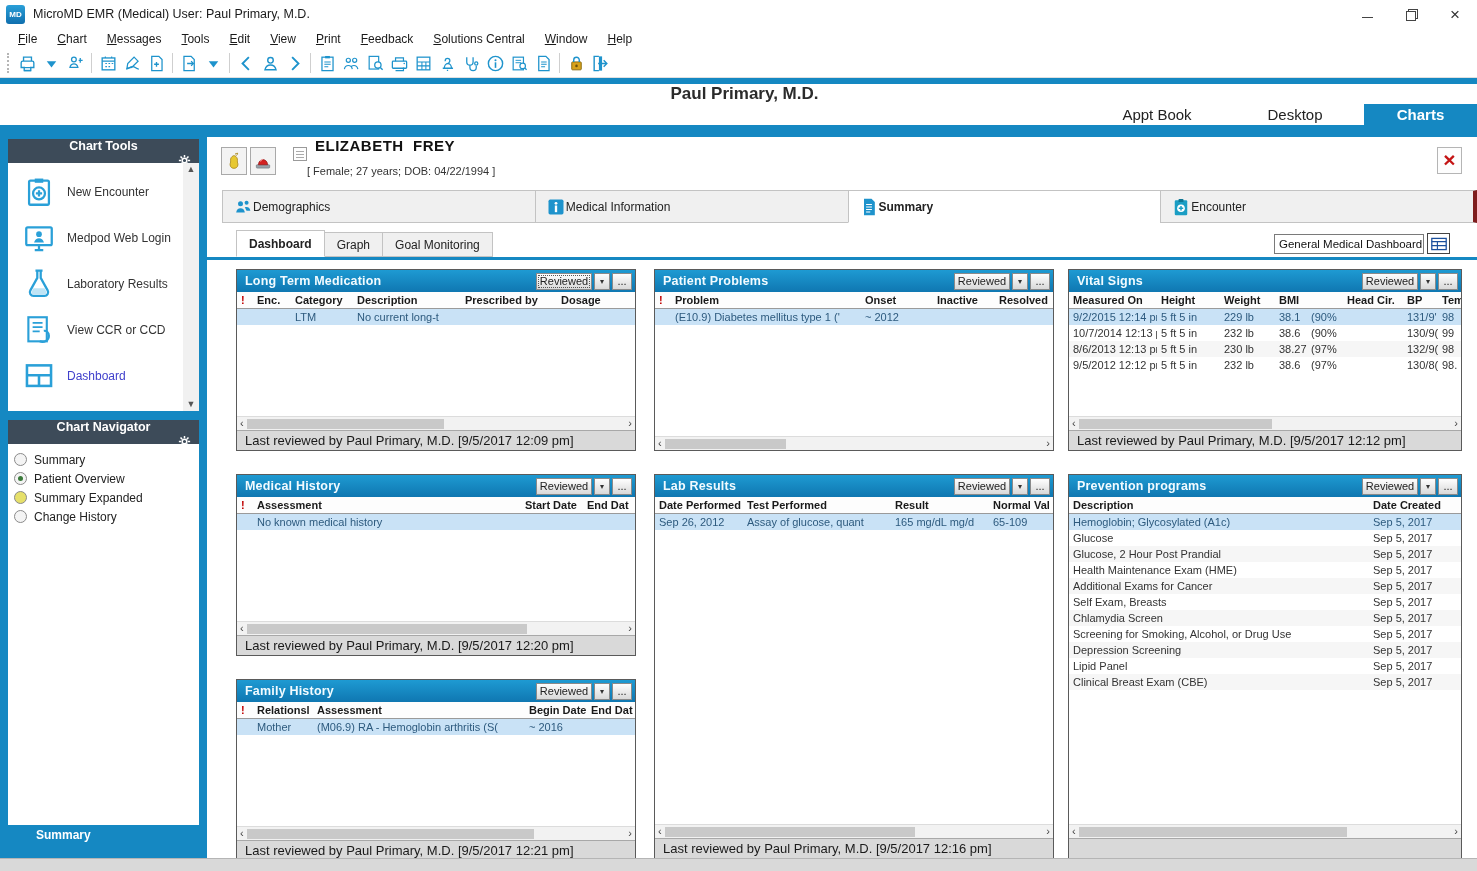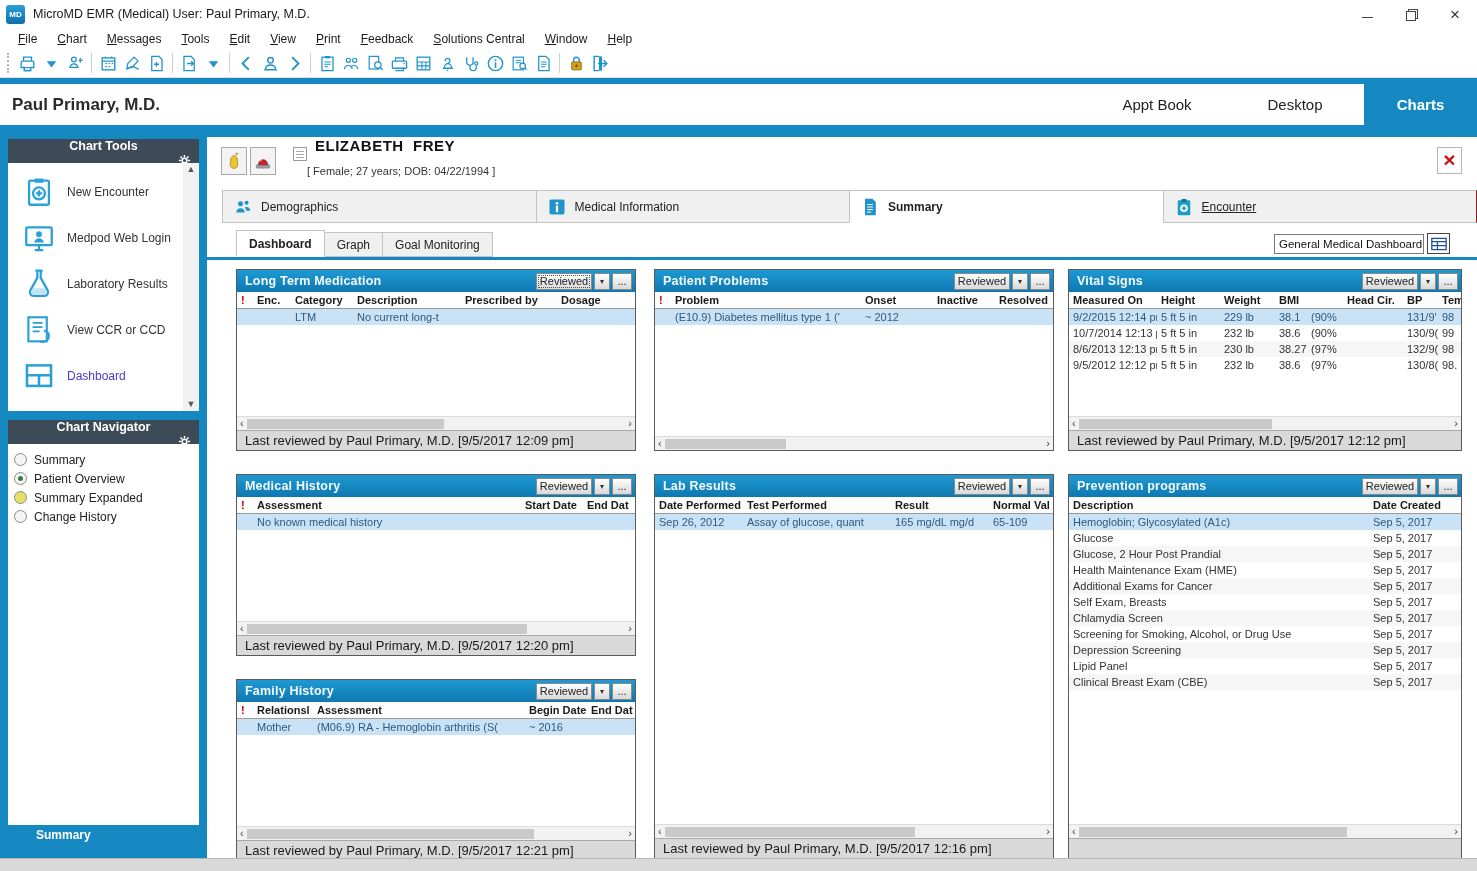--- a/index.html
+++ b/index.html
@@ -26,21 +26,21 @@
 
   
   .toolbar { height:29px; display:flex; align-items:center; background:#fff; border-bottom:1px solid #e0e0e0; padding-left:3px; }
   .tb-handle { width:4px; height:20px; border-left:2px dotted #b5b5b5; margin:0 4px; }
   .tb-sep { width:1px; height:20px; background:#cfcfcf; margin:0 4px; }
   .tb-icon { width:24px; height:24px; display:flex; align-items:center; justify-content:center; }
   .tb-icon svg { width:19px; height:19px; }
 
   
   .top-strip { height:6px; background:#1588c2; }
-  .provider-row { height:41px; background:#fff; display:flex; align-items:center; }
+  .provider-row { height:41px; background:#fff; display:flex; align-items:center;flex-direction:column; }
   .provider-name { font-size:17px; font-weight:bold; color:#2b2b2b; padding-left:12px; }
   .nav-tabs { margin-left:auto; display:flex; height:100%; }
   .nav-tab { min-width:138px; height:100%; display:flex; align-items:center; justify-content:center; font-size:15px; color:#222; }
   .nav-tab.active { background:#1588c2; color:#fff; font-weight:bold; min-width:113px; }
 
   
   .content { position:absolute; top:125px; left:0; right:0; bottom:13px; background:#1588c2; }
   .statusbar { position:absolute; left:0; bottom:0; width:100%; height:13px; background:#d9d9d9; border-top:1px solid #b5b5b5; }
 
   
@@ -72,22 +72,22 @@
   .pb-buttons { position:absolute; left:14px; top:10px; display:flex; gap:3px; }
   .pb-btn { width:26px; height:28px; border:1px solid #a9a9a9; background:#f3f3f3; display:flex; align-items:center; justify-content:center; }
   .pb-btn svg { width:20px; height:20px; }
   .pb-note { position:absolute; left:86px; top:10px; width:14px; height:14px; border:1px solid #9a9a9a; background:#fdfdfd; }
   .pb-note::before { content:""; display:block; margin:3px 2px; height:1px; background:#aaa; box-shadow:0 3px 0 #aaa, 0 6px 0 #aaa; }
   .pt-name { position:absolute; left:108px; top:0; font-size:15px; font-weight:bold; letter-spacing:.5px; color:#111; white-space:pre; }
   .pt-details { position:absolute; left:100px; top:28px; font-size:11px; color:#333; }
   .chart-close { position:absolute; right:15px; top:10px; width:25px; height:27px; border:1px solid #b5b5b5; background:#fdfdfd; color:#c41414; font-size:21px; font-weight:bold; line-height:23px; text-align:center; }
 
   .chart-tabs { display:flex; margin-left:15px; height:33px; }
-  .chart-tab { flex:1; display:flex; align-items:center; background:#f0f0f0; border:1px solid #c3c3c3; border-right:none; padding-left:10px; gap:8px; font-size:12px; color:#222; }
-  .chart-tab:last-child { border-right:1px solid #7f1d1d;text-decoration:underline; }
+  .chart-tab { flex:1; display:flex; align-items:center; background:#f0f0f0; border:1px solid #c3c3c3; border-right:none; padding-left:10px; font-size:12px; color:#222; }
+  .chart-tab:last-child { border-right:4px solid #7f1d1d; }
   .chart-tab svg { width:20px; height:20px; }
   .chart-tab.active { background:#fff; border-bottom:1px solid #fff; font-weight:bold; }
 
   .subtab-row { position:relative; height:34px; padding:8px 0 0 29px; display:flex; align-items:flex-end; }
   .subtab { height:25px; padding:0 12px; display:flex; align-items:center; background:#f0f0f0; border:1px solid #c3c3c3; border-left:none; font-size:12px; color:#222; }
   .subtab:first-child { border-left:1px solid #c3c3c3; }
   .subtab.active { background:#fff; font-weight:bold; border-bottom:1px solid #fff; height:27px; }
   .dash-select { position:absolute; right:27px; bottom:3px; display:flex; align-items:center; gap:3px; }
   .dash-input { width:150px; height:20px; border:1px solid #7a7a7a; background:#fff; font-size:11.5px; padding:0 4px; line-height:18px; overflow:hidden; white-space:nowrap; color:#111; }
   .dash-btn { width:23px; height:21px; border:1px solid #444; background:#fff; display:flex; align-items:center; justify-content:center; }

